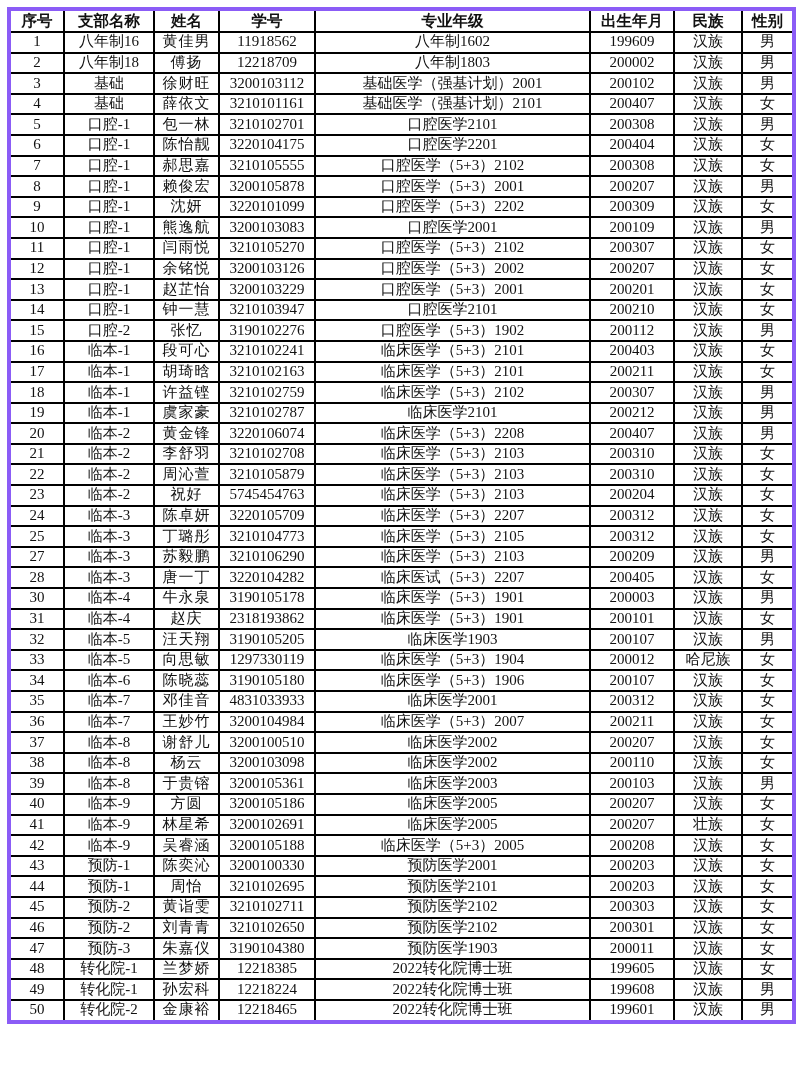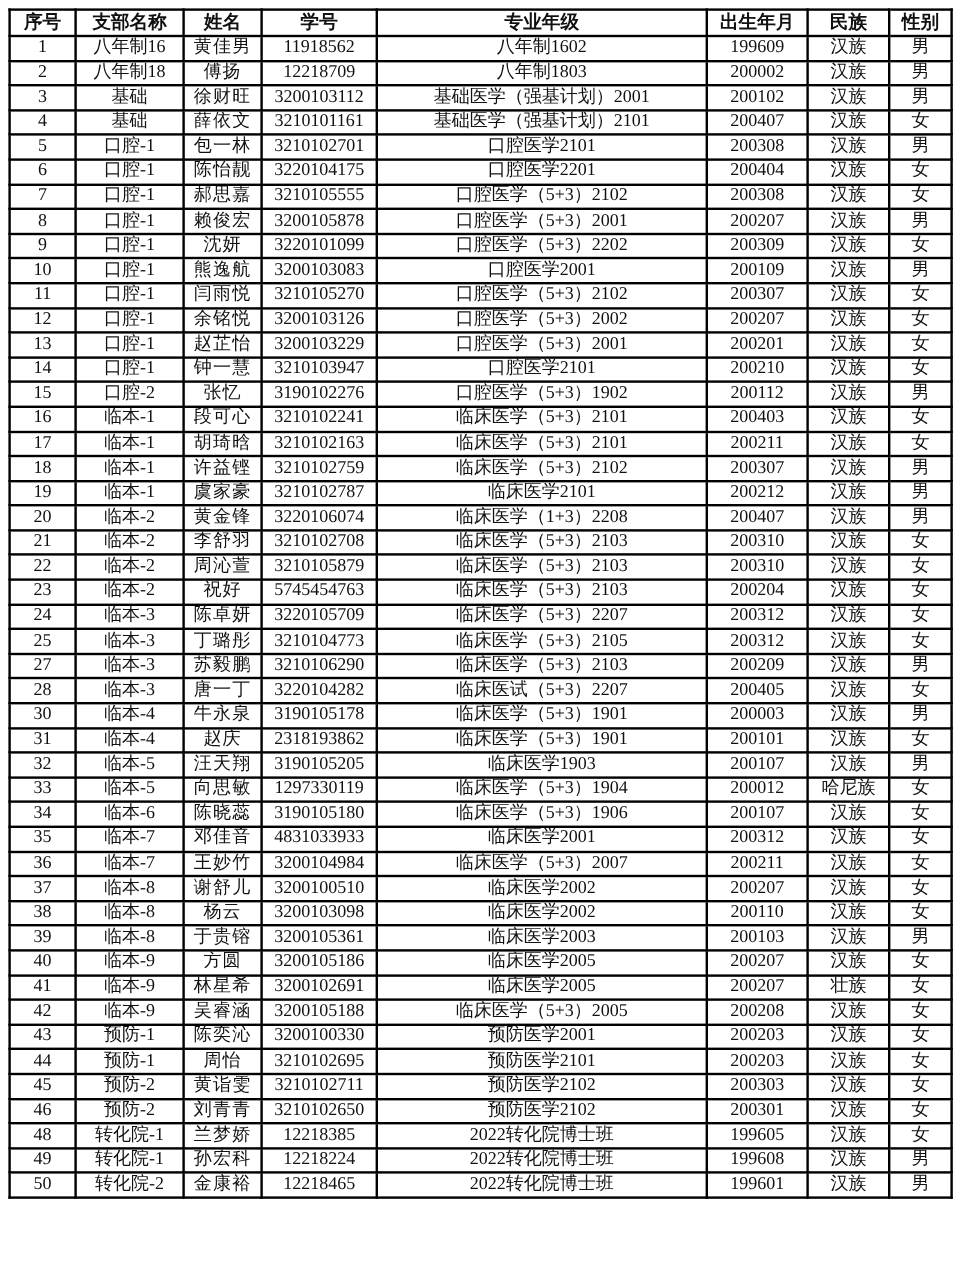--- a/index.html
+++ b/index.html
@@ -6,21 +6,21 @@
   body{
     width:799px;height:1070px;overflow:hidden;
     font-family:"Liberation Serif","DejaVu Serif",serif;
     color:#111111;
   }
   .sheet{padding:7px 7px 0 7px;}
   table.roster{
     border-collapse:collapse;
     table-layout:fixed;
     width:785px;
-    border:2px solid #8b5cf6;
+    border:4px solid #8b5cf6;
     background:#fff;
   }
   table.roster th, table.roster td{
     border:2px solid #000;
     text-align:center;
     vertical-align:middle;
     padding:0 1px;
     overflow:hidden;
     white-space:nowrap;
     line-height:1.05;
@@ -260,21 +260,21 @@
           <td>临床医学2101</td>
           <td>200212</td>
           <td>汉族</td>
           <td>男</td>
         </tr>
         <tr>
           <td>20</td>
           <td>临本-2</td>
           <td class="name-cell">黄金锋</td>
           <td>3220106074</td>
-          <td>临床医学（1+3）2208</td>
+          <td>临床医学（5+3）2208</td>
           <td>200407</td>
           <td>汉族</td>
           <td>男</td>
         </tr>
         <tr>
           <td>21</td>
           <td>临本-2</td>
           <td class="name-cell">李舒羽</td>
           <td>3210102708</td>
           <td>临床医学（5+3）2103</td>
@@ -506,20 +506,30 @@
           <td>46</td>
           <td>预防-2</td>
           <td class="name-cell">刘青青</td>
           <td>3210102650</td>
           <td>预防医学2102</td>
           <td>200301</td>
           <td>汉族</td>
           <td>女</td>
         </tr>
         <tr>
+          <td>47</td>
+          <td>预防-3</td>
+          <td class="name-cell">朱嘉仪</td>
+          <td>3190104380</td>
+          <td>预防医学1903</td>
+          <td>200011</td>
+          <td>汉族</td>
+          <td>女</td>
+        </tr>
+        <tr>
           <td>48</td>
           <td>转化院-1</td>
           <td class="name-cell">兰梦娇</td>
           <td>12218385</td>
           <td>2022转化院博士班</td>
           <td>199605</td>
           <td>汉族</td>
           <td>女</td>
         </tr>
         <tr>

